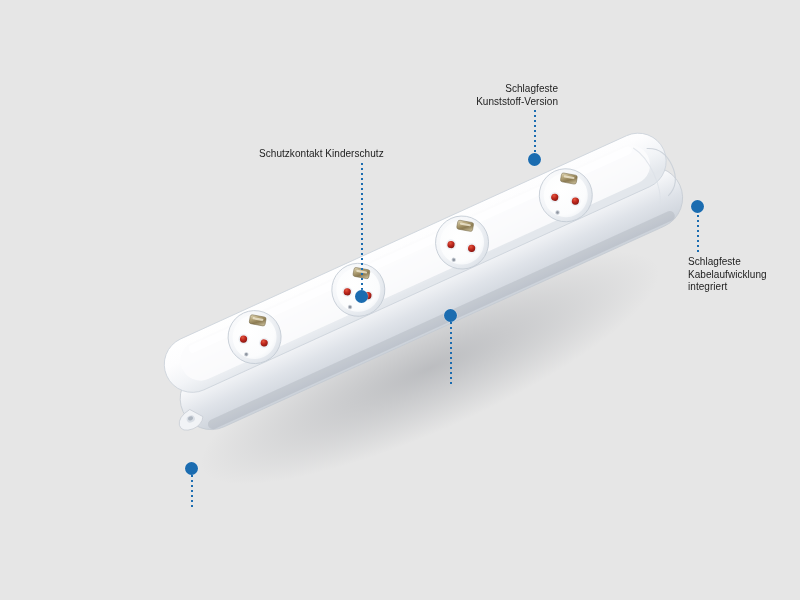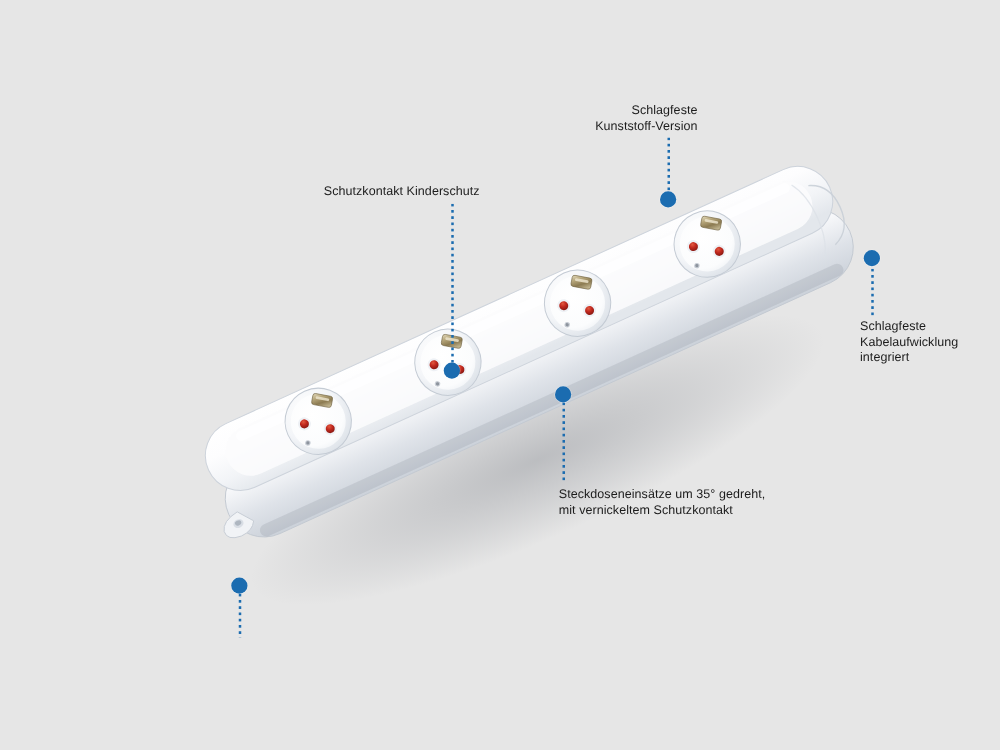--- a/index.html
+++ b/index.html
@@ -222,19 +222,17 @@
   <div class="marker" style="left:355px; top:290px;"></div>
 
   <div class="marker" style="left:691px; top:200px;"></div>
   <div class="leader" style="left:697px; top:215px; height:38px;"></div>
   <div class="callout-text align-left" style="left:688px; top:256px; width:108px;">Schlagfeste
 Kabelaufwicklung
 integriert</div>
 
   <div class="marker" style="left:444px; top:309px;"></div>
   <div class="leader" style="left:450px; top:322px; height:63px;"></div>
-  <div class="callout-text align-left" style="left:447px; top:390px; width:210px;">Steckdoseneinsätze um 35° gedreht,
-mit vernickeltem Schutzkontakt</div>
 
   <div class="marker" style="left:185px; top:462px;"></div>
   <div class="leader" style="left:191px; top:475px; height:35px;"></div>
 
 </div>
 
 </body></html>

